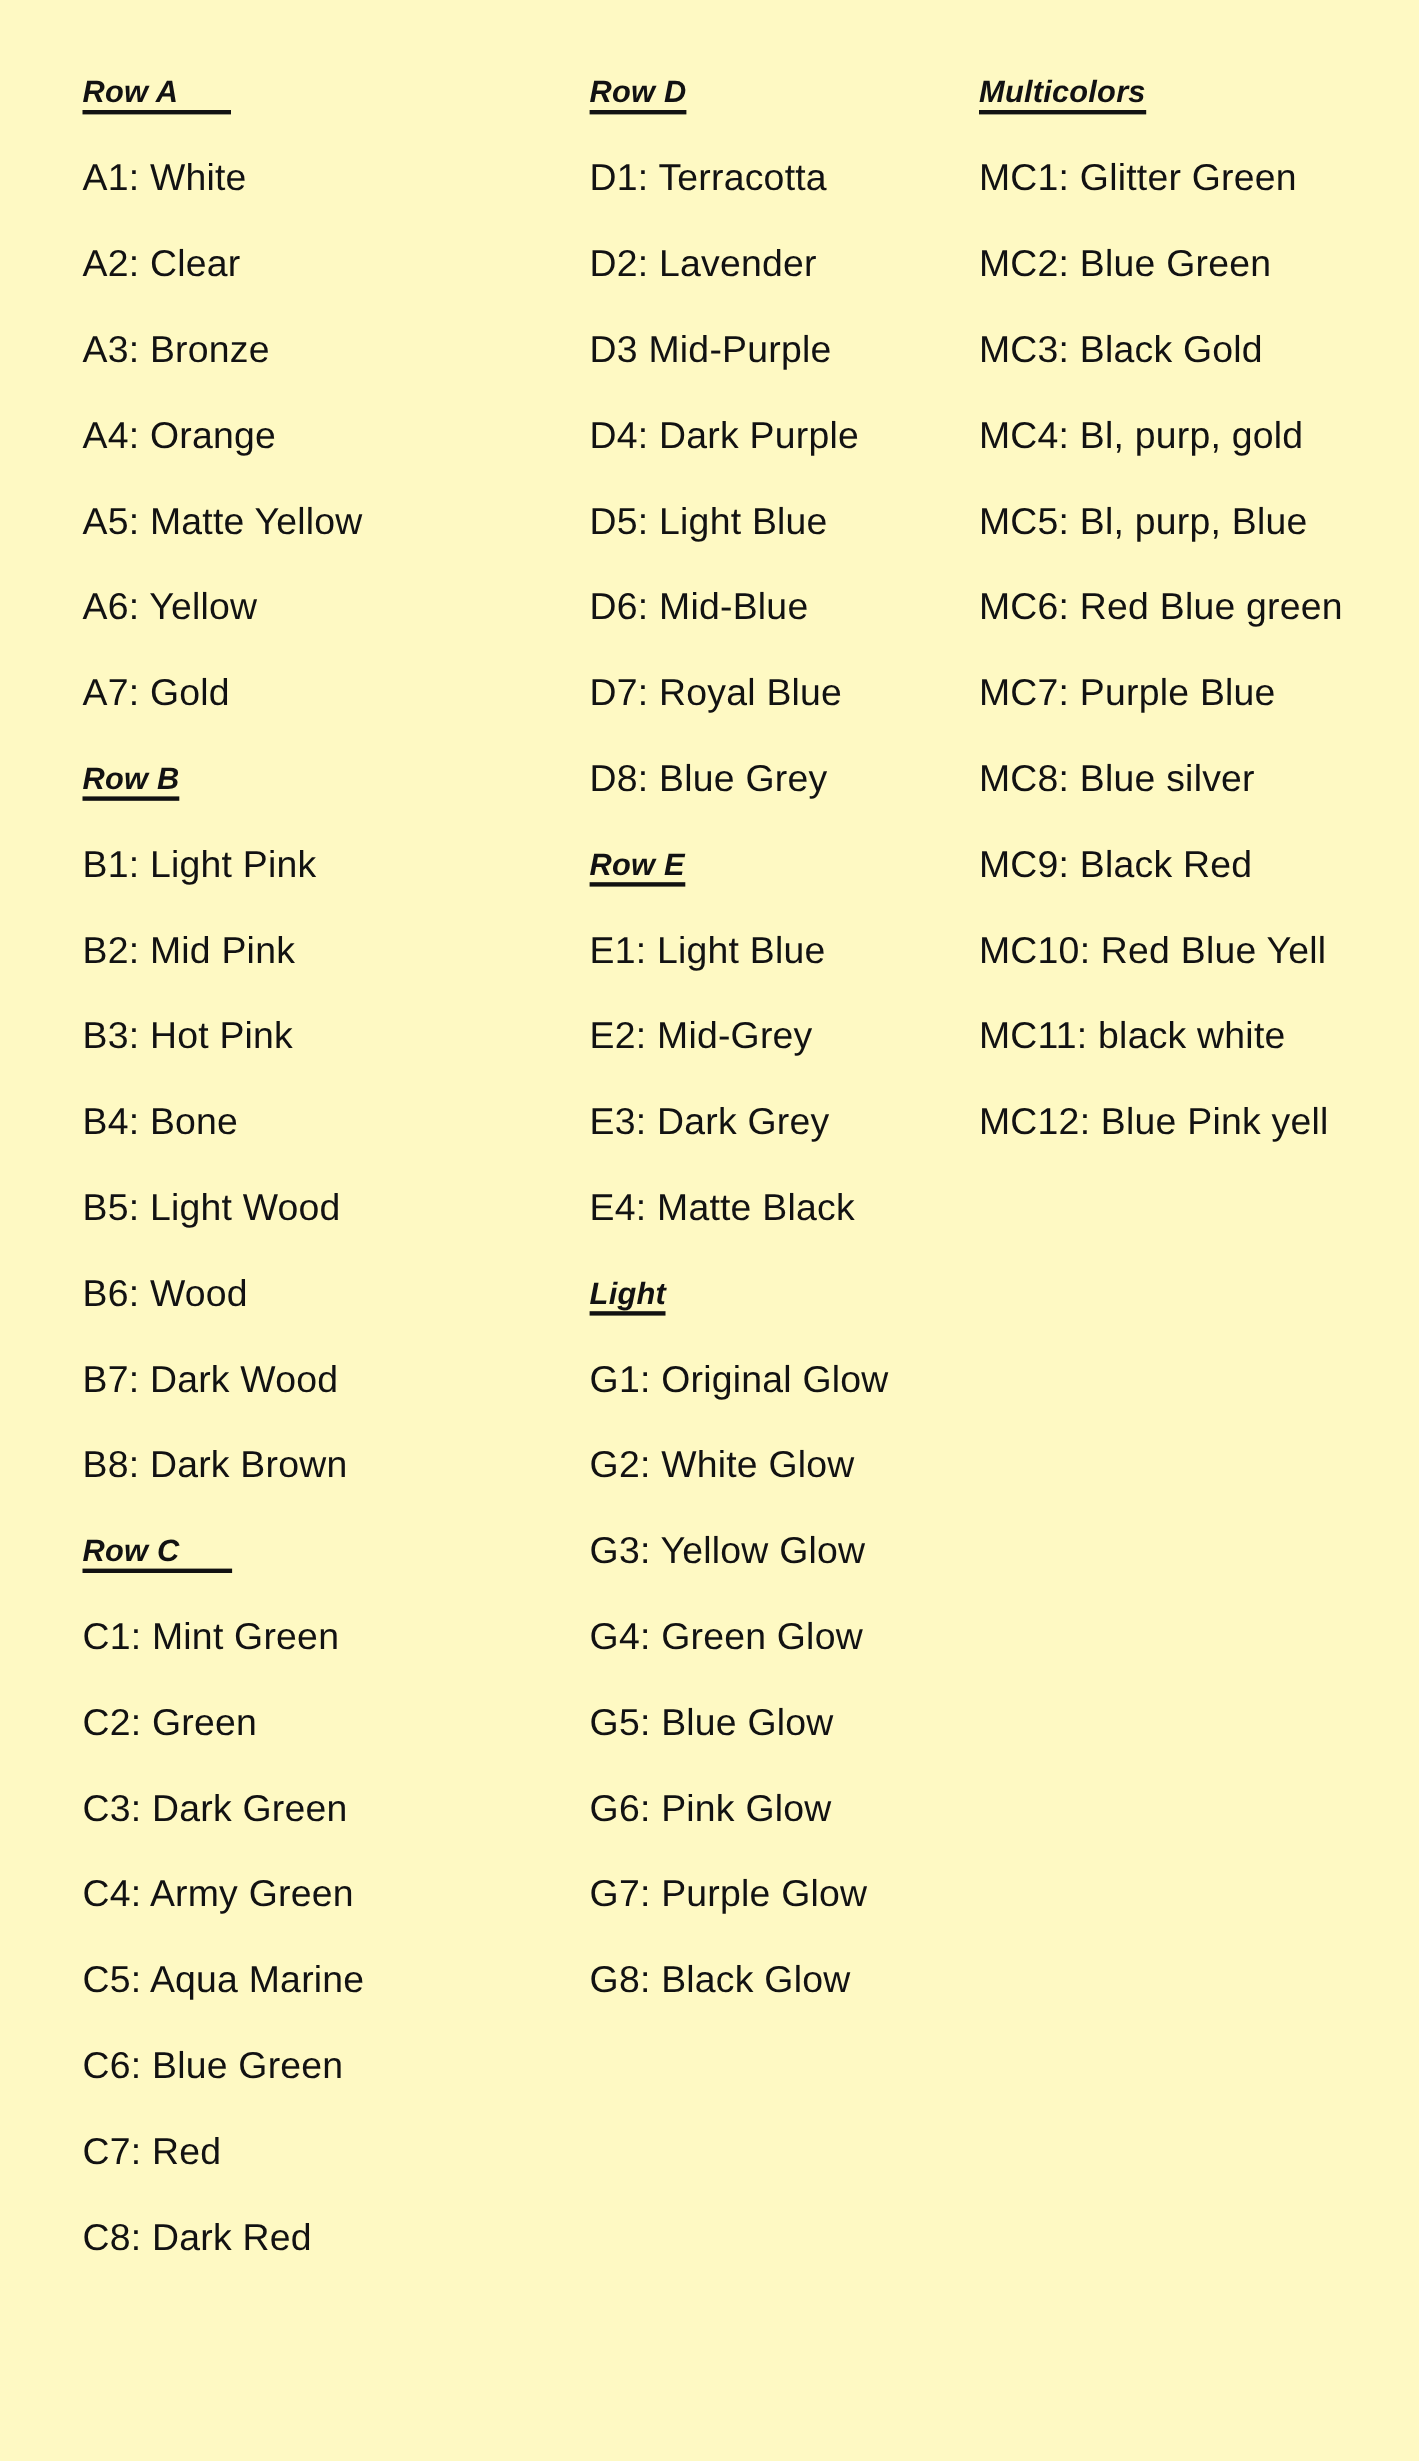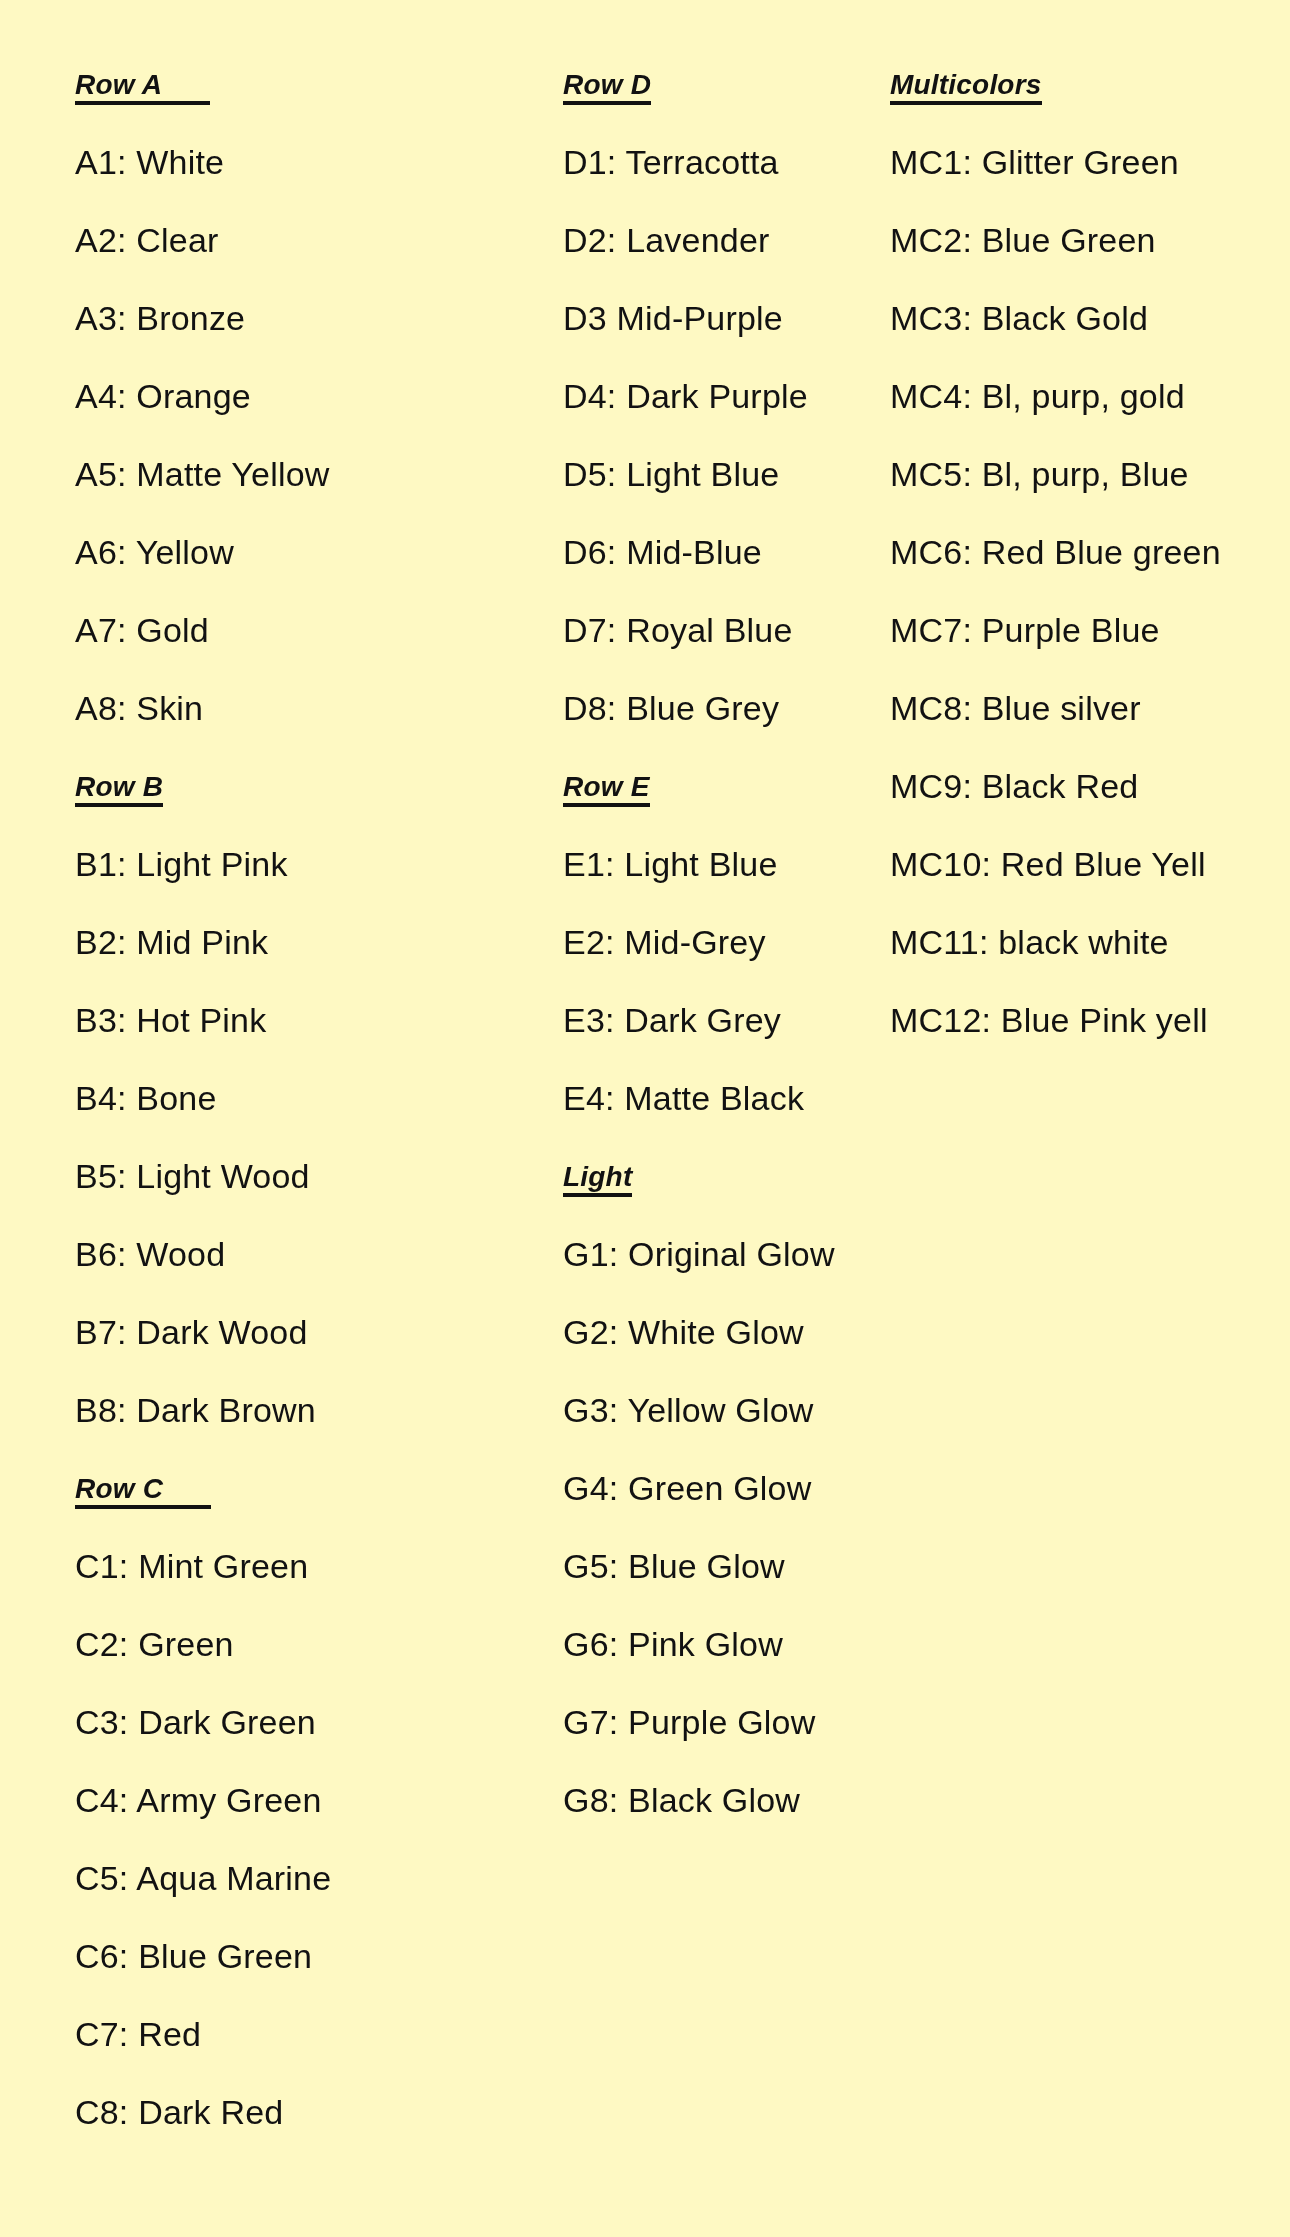--- a/index.html
+++ b/index.html
@@ -14,21 +14,21 @@
     background: #fef9c3;
     font-family: "Liberation Sans", sans-serif;
     color: #121212;
     overflow: hidden;
   }
   .col {
     position: absolute;
     top: 45px;
   }
   .col-1 { left: 75px; }
-  .col-2 { left: 563px; }
+  .col-2 { left: 536px; }
   .col-3 { left: 890px; }
   .line {
     height: 78px;
     line-height: 78px;
     font-size: 34px;
     white-space: pre;
     letter-spacing: 0.2px;
   }
   .hdr {
     display: inline-block;
@@ -47,21 +47,20 @@
 <div class="page">
   <div class="col col-1">
       <div class="line hdr-line"><span class="hdr">Row A&nbsp;&nbsp;&nbsp;&nbsp;&nbsp;&nbsp;</span></div>
       <div class="line item">A1: White</div>
       <div class="line item">A2: Clear</div>
       <div class="line item">A3: Bronze</div>
       <div class="line item">A4: Orange</div>
       <div class="line item">A5: Matte Yellow</div>
       <div class="line item">A6: Yellow</div>
       <div class="line item">A7: Gold</div>
-      <div class="line item">A8: Skin</div>
       <div class="line hdr-line"><span class="hdr">Row B</span></div>
       <div class="line item">B1: Light Pink</div>
       <div class="line item">B2: Mid Pink</div>
       <div class="line item">B3: Hot Pink</div>
       <div class="line item">B4: Bone</div>
       <div class="line item">B5: Light Wood</div>
       <div class="line item">B6: Wood</div>
       <div class="line item">B7: Dark Wood</div>
       <div class="line item">B8: Dark Brown</div>
       <div class="line hdr-line"><span class="hdr">Row C&nbsp;&nbsp;&nbsp;&nbsp;&nbsp;&nbsp;</span></div>

